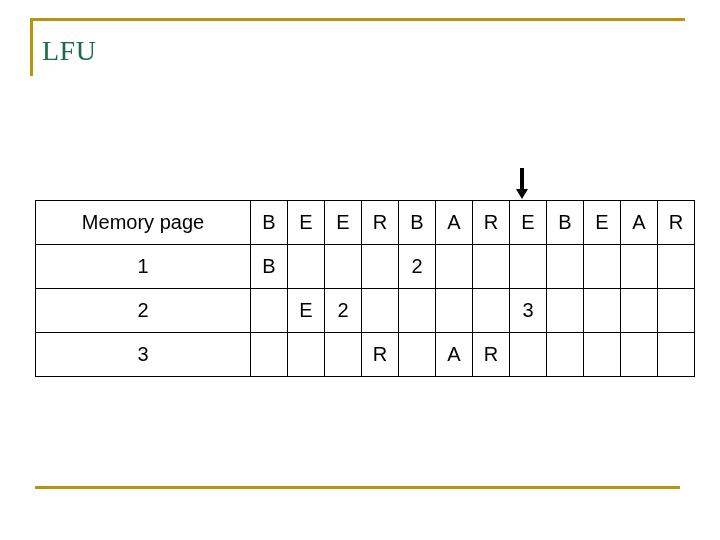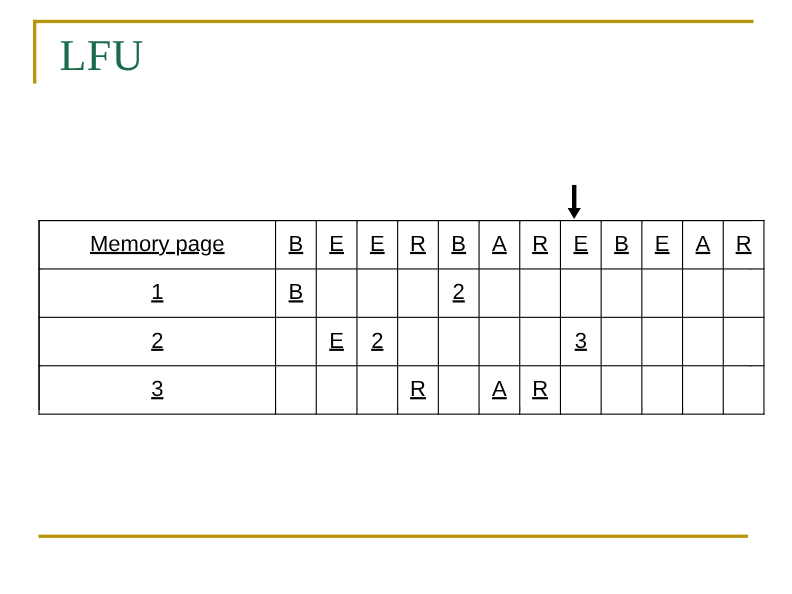--- a/index.html
+++ b/index.html
@@ -37,24 +37,24 @@
     left: 35px;
     top: 486px;
     width: 645px;
     height: 3px;
     background: #b8960c;
   }
 
   
   #slide-title {
     position: absolute;
-    left: 54px;
+    left: 42px;
     top: 27px;
     font-family: "Liberation Serif", serif;
-    font-size: 40px;
+    font-size: 28px;
     line-height: 48px;
     color: #1a6b4a;
     letter-spacing: 0.5px;
     white-space: nowrap;
   }
 
   
   #current-ref-arrow {
     position: absolute;
     left: 515px;
@@ -76,21 +76,20 @@
     border: 1px solid #000000;
     padding: 0;
     margin: 0;
     text-align: center;
     vertical-align: middle;
     font-family: "Liberation Sans", sans-serif;
     font-size: 20px;
     color: #000000;
     height: 43px;
     background: #ffffff;
-    text-decoration: underline;
   }
   #lfu-table tr:first-child td { height: 43px; }
 
   
   #lfu-table {
     outline: none;
   }
   #table-wrap {
     position: absolute;
     left: 35px;

